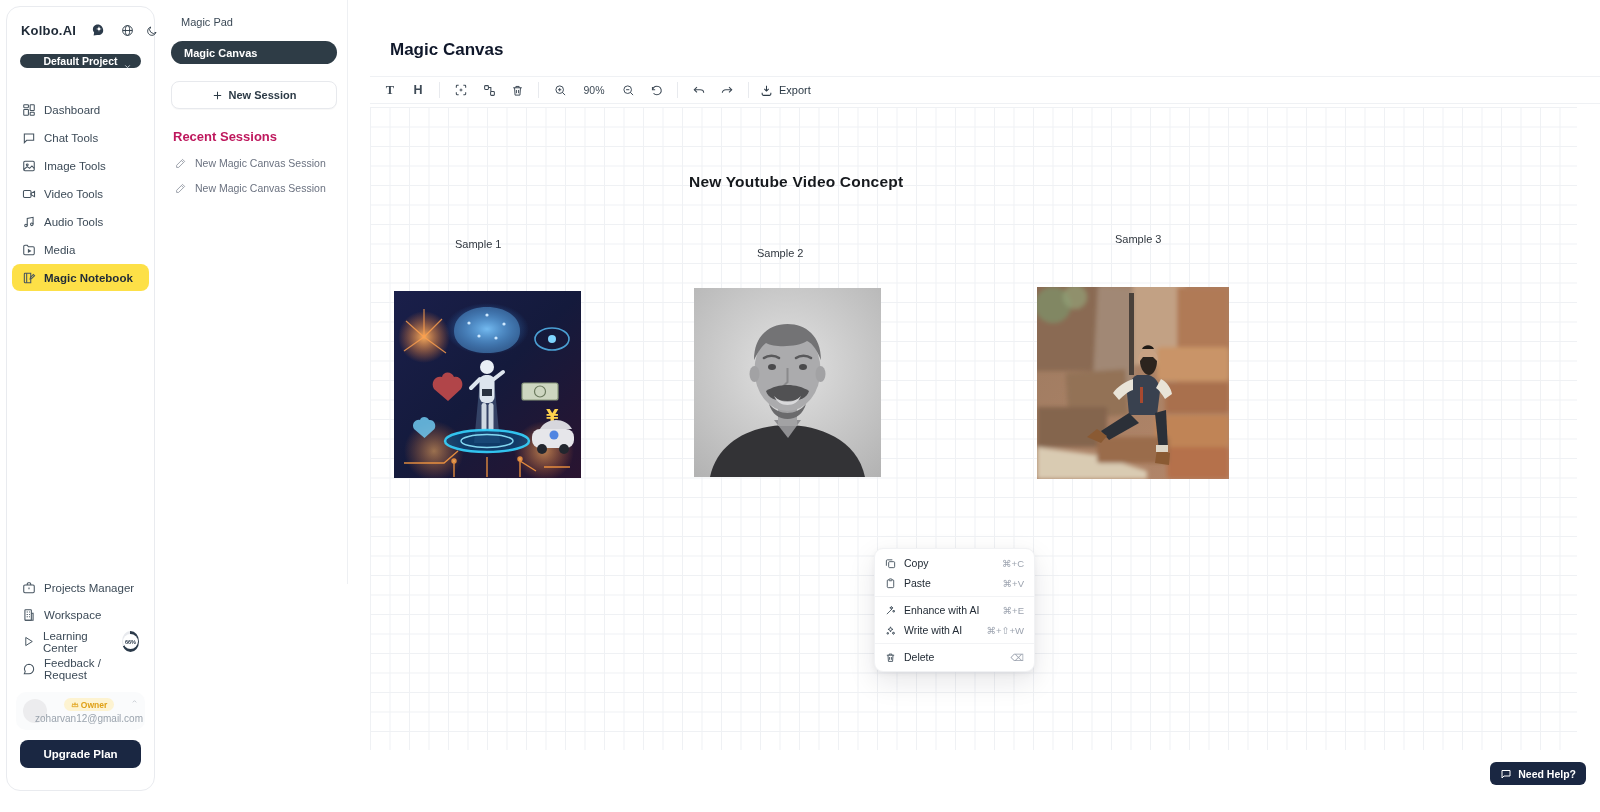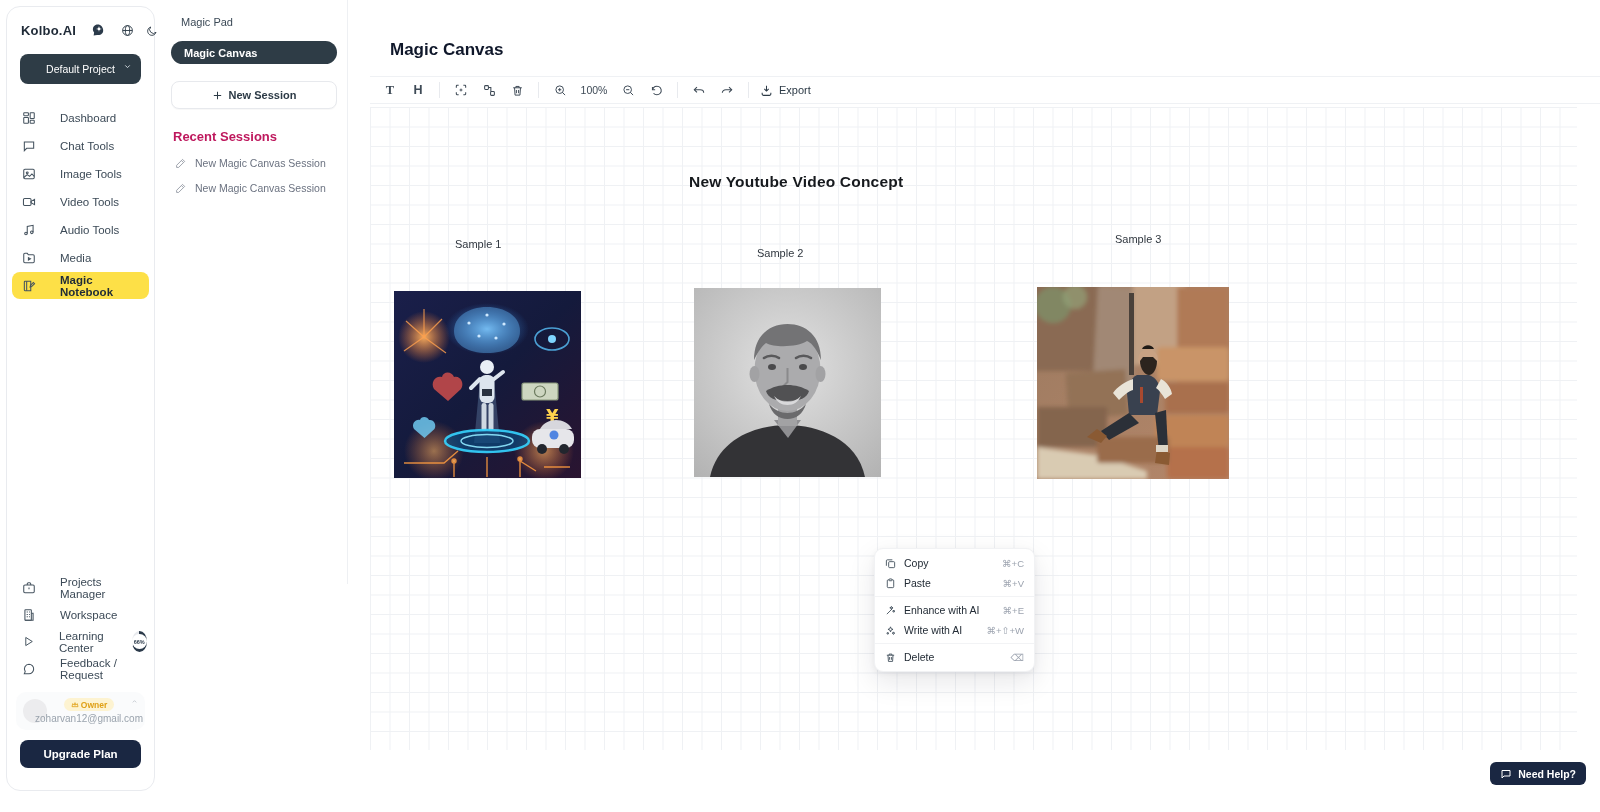--- a/index.html
+++ b/index.html
@@ -11,29 +11,29 @@
     position:absolute; left:6px; top:6px; width:149px; height:785px;
     background:#fff; border:1px solid #e9ebef; border-radius:14px;
     display:flex; flex-direction:column; padding:16px 0 12px;
   }
   .logo-row { display:flex; align-items:center; padding:0 14px; gap:15px; }
   .brand { font-size:13px; font-weight:800; color:#1f2a37; letter-spacing:.2px; }
   .hdr-ic { color:#2c3a46; margin-left:auto; }
   .hdr-ic + .hdr-ic { margin-left:0; }
   .logo-row .spread { display:flex; gap:12px; margin-left:auto; align-items:center; }
   .proj-btn {
-    margin:16px 13px 4px; height:30px; background:#2e3c46; color:#fff;
-    border:none; border-radius:8px; font-size:10.5px; font-weight:400;
+    margin:16px 13px 12px; height:14px; background:#2e3c46; color:#fff;
+    border:none; border-radius:8px; font-size:10.5px; font-weight:700;
     display:flex; align-items:center; justify-content:center; gap:4px; cursor:pointer;
     font-family:inherit; position:relative;
   }
   .proj-btn .chev { position:absolute; right:9px; top:8px; color:#cfd6db; }
   .nav { margin-top:16px; display:flex; flex-direction:column; gap:1px; }
   .nav-item {
-    display:flex; align-items:center; gap:24px; height:27px; margin:0 5px;
+    display:flex; align-items:center; gap:8px; height:27px; margin:0 5px;
     padding:0 10px; font-size:11.5px; color:#3c4a57; cursor:pointer; border-radius:8px;
   }
   .nav-item .ic { color:#45535f; flex:0 0 auto; }
   .nav-item.active { background:#fde047; color:#1f2a37; font-weight:600; }
   .sb-bottom { margin-top:auto; display:flex; flex-direction:column; }
   .ring {
     width:21px; height:21px; border-radius:50%;
     background:conic-gradient(#2b3a4a 0 66%, #e7e9ed 66% 100%);
     display:flex; align-items:center; justify-content:center; margin-left:4px;
   }
@@ -357,21 +357,21 @@
           <path d="M4 7h16M9 7V4.5h6V7M6.5 7l1 13.5h9l1-13.5M10 11v6M14 11v6"></path>
         </svg>
     </button>
     <span class="tsep"></span>
     <button class="tbtn">
       <svg width="13" height="13" viewBox="0 0 24 24" fill="none" stroke="currentColor" stroke-width="1.8">
           <circle cx="10.5" cy="10.5" r="7"></circle>
           <path d="m20.5 20.5-5-5M10.5 7.5v6M7.5 10.5h6"></path>
         </svg>
     </button>
-    <span class="tzoom">100%</span>
+    <span class="tzoom">90%</span>
     <button class="tbtn">
       <svg width="13" height="13" viewBox="0 0 24 24" fill="none" stroke="currentColor" stroke-width="1.8">
           <circle cx="10.5" cy="10.5" r="7"></circle>
           <path d="m20.5 20.5-5-5M7.5 10.5h6"></path>
         </svg>
     </button>
     <button class="tbtn">
       <svg width="13" height="13" viewBox="0 0 24 24" fill="none" stroke="currentColor" stroke-width="1.9">
           <path d="M4.5 5.5v5h5"></path>
           <path d="M5 10a8 8 0 1 1 1.5 7"></path>

